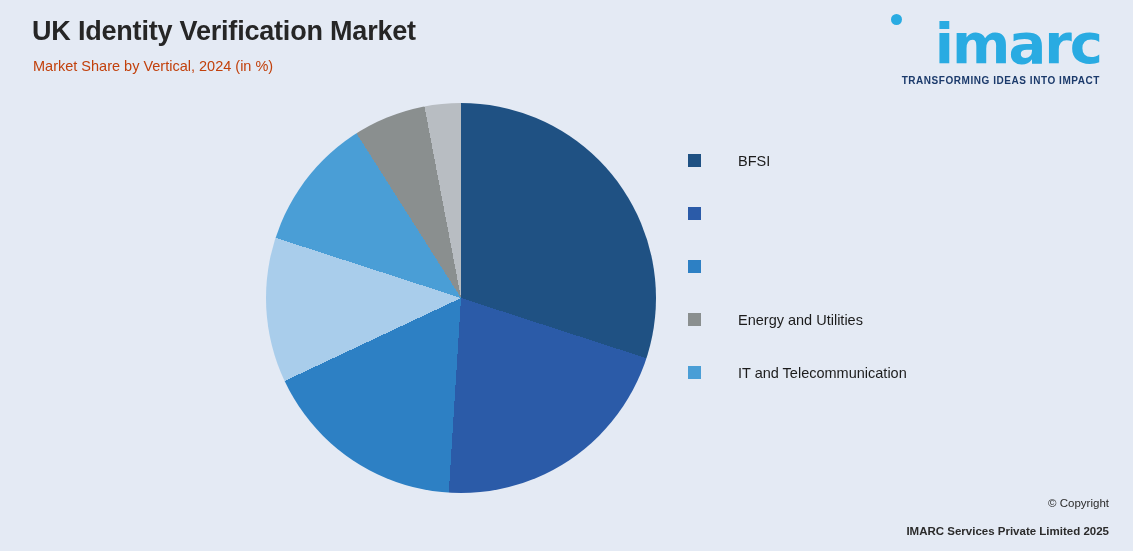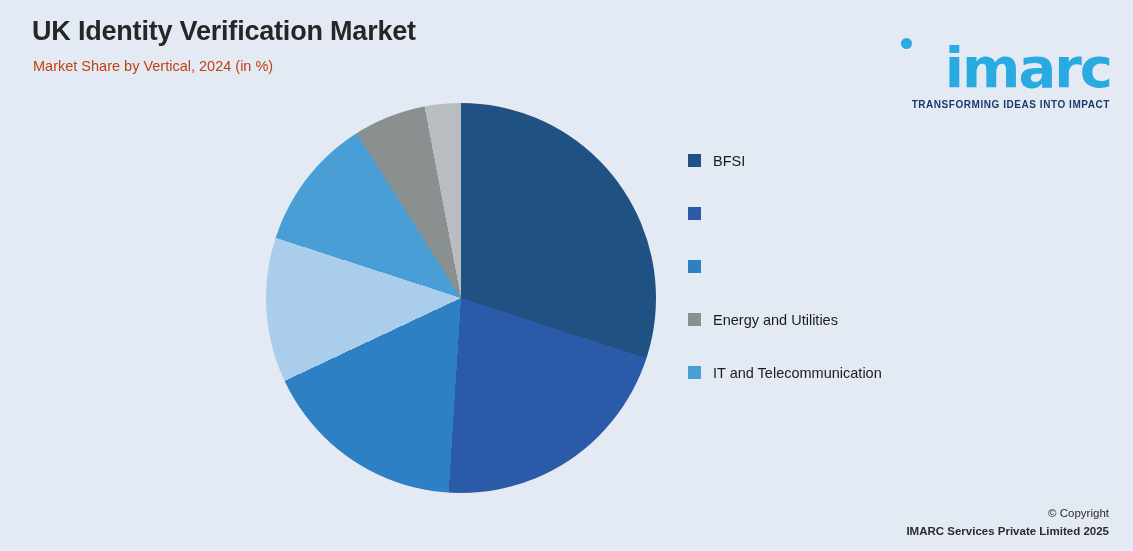--- a/index.html
+++ b/index.html
@@ -30,25 +30,24 @@
   .subtitle {
     position: absolute;
     left: 33px;
     top: 58px;
     font-size: 14.5px;
     color: #c2410c;
   }
   
   .logo {
     position: absolute;
-    right: 22px;
+    right: 32px;
     top: 14px;
     width: 220px;
     height: 72px;
-    margin-top: 24px;
   }
   .logo-word {
     position: absolute;
     right: 0;
     top: 2px;
     font-size: 56px;
     font-weight: bold;
     color: #29abe2;
     letter-spacing: -2px;
     line-height: 56px;
@@ -89,20 +88,21 @@
   .legend {
     position: absolute;
     left: 688px;
     top: 134px;
     width: 380px;
   }
   .legend-item {
     display: flex;
     align-items: center;
     height: 53px;
+    gap: 25px;
   }
   .legend-swatch {
     width: 13px;
     height: 13px;
     margin-right: 12px;
     flex: 0 0 auto;
   }
   .legend-label {
     font-size: 14.5px;
     color: #1c1c1c;
@@ -110,21 +110,21 @@
   
   .footer {
     position: absolute;
     right: 24px;
     bottom: 14px;
     text-align: right;
   }
   .footer-line1 {
     font-size: 11.5px;
     color: #2b2b2b;
-    margin-bottom: 6px;
+    margin-bottom: 16px;
   }
   .footer-line2 {
     font-size: 11.5px;
     color: #2b2b2b;
     font-weight: bold;
   }
 </style>
 </head>
 <body>
 

